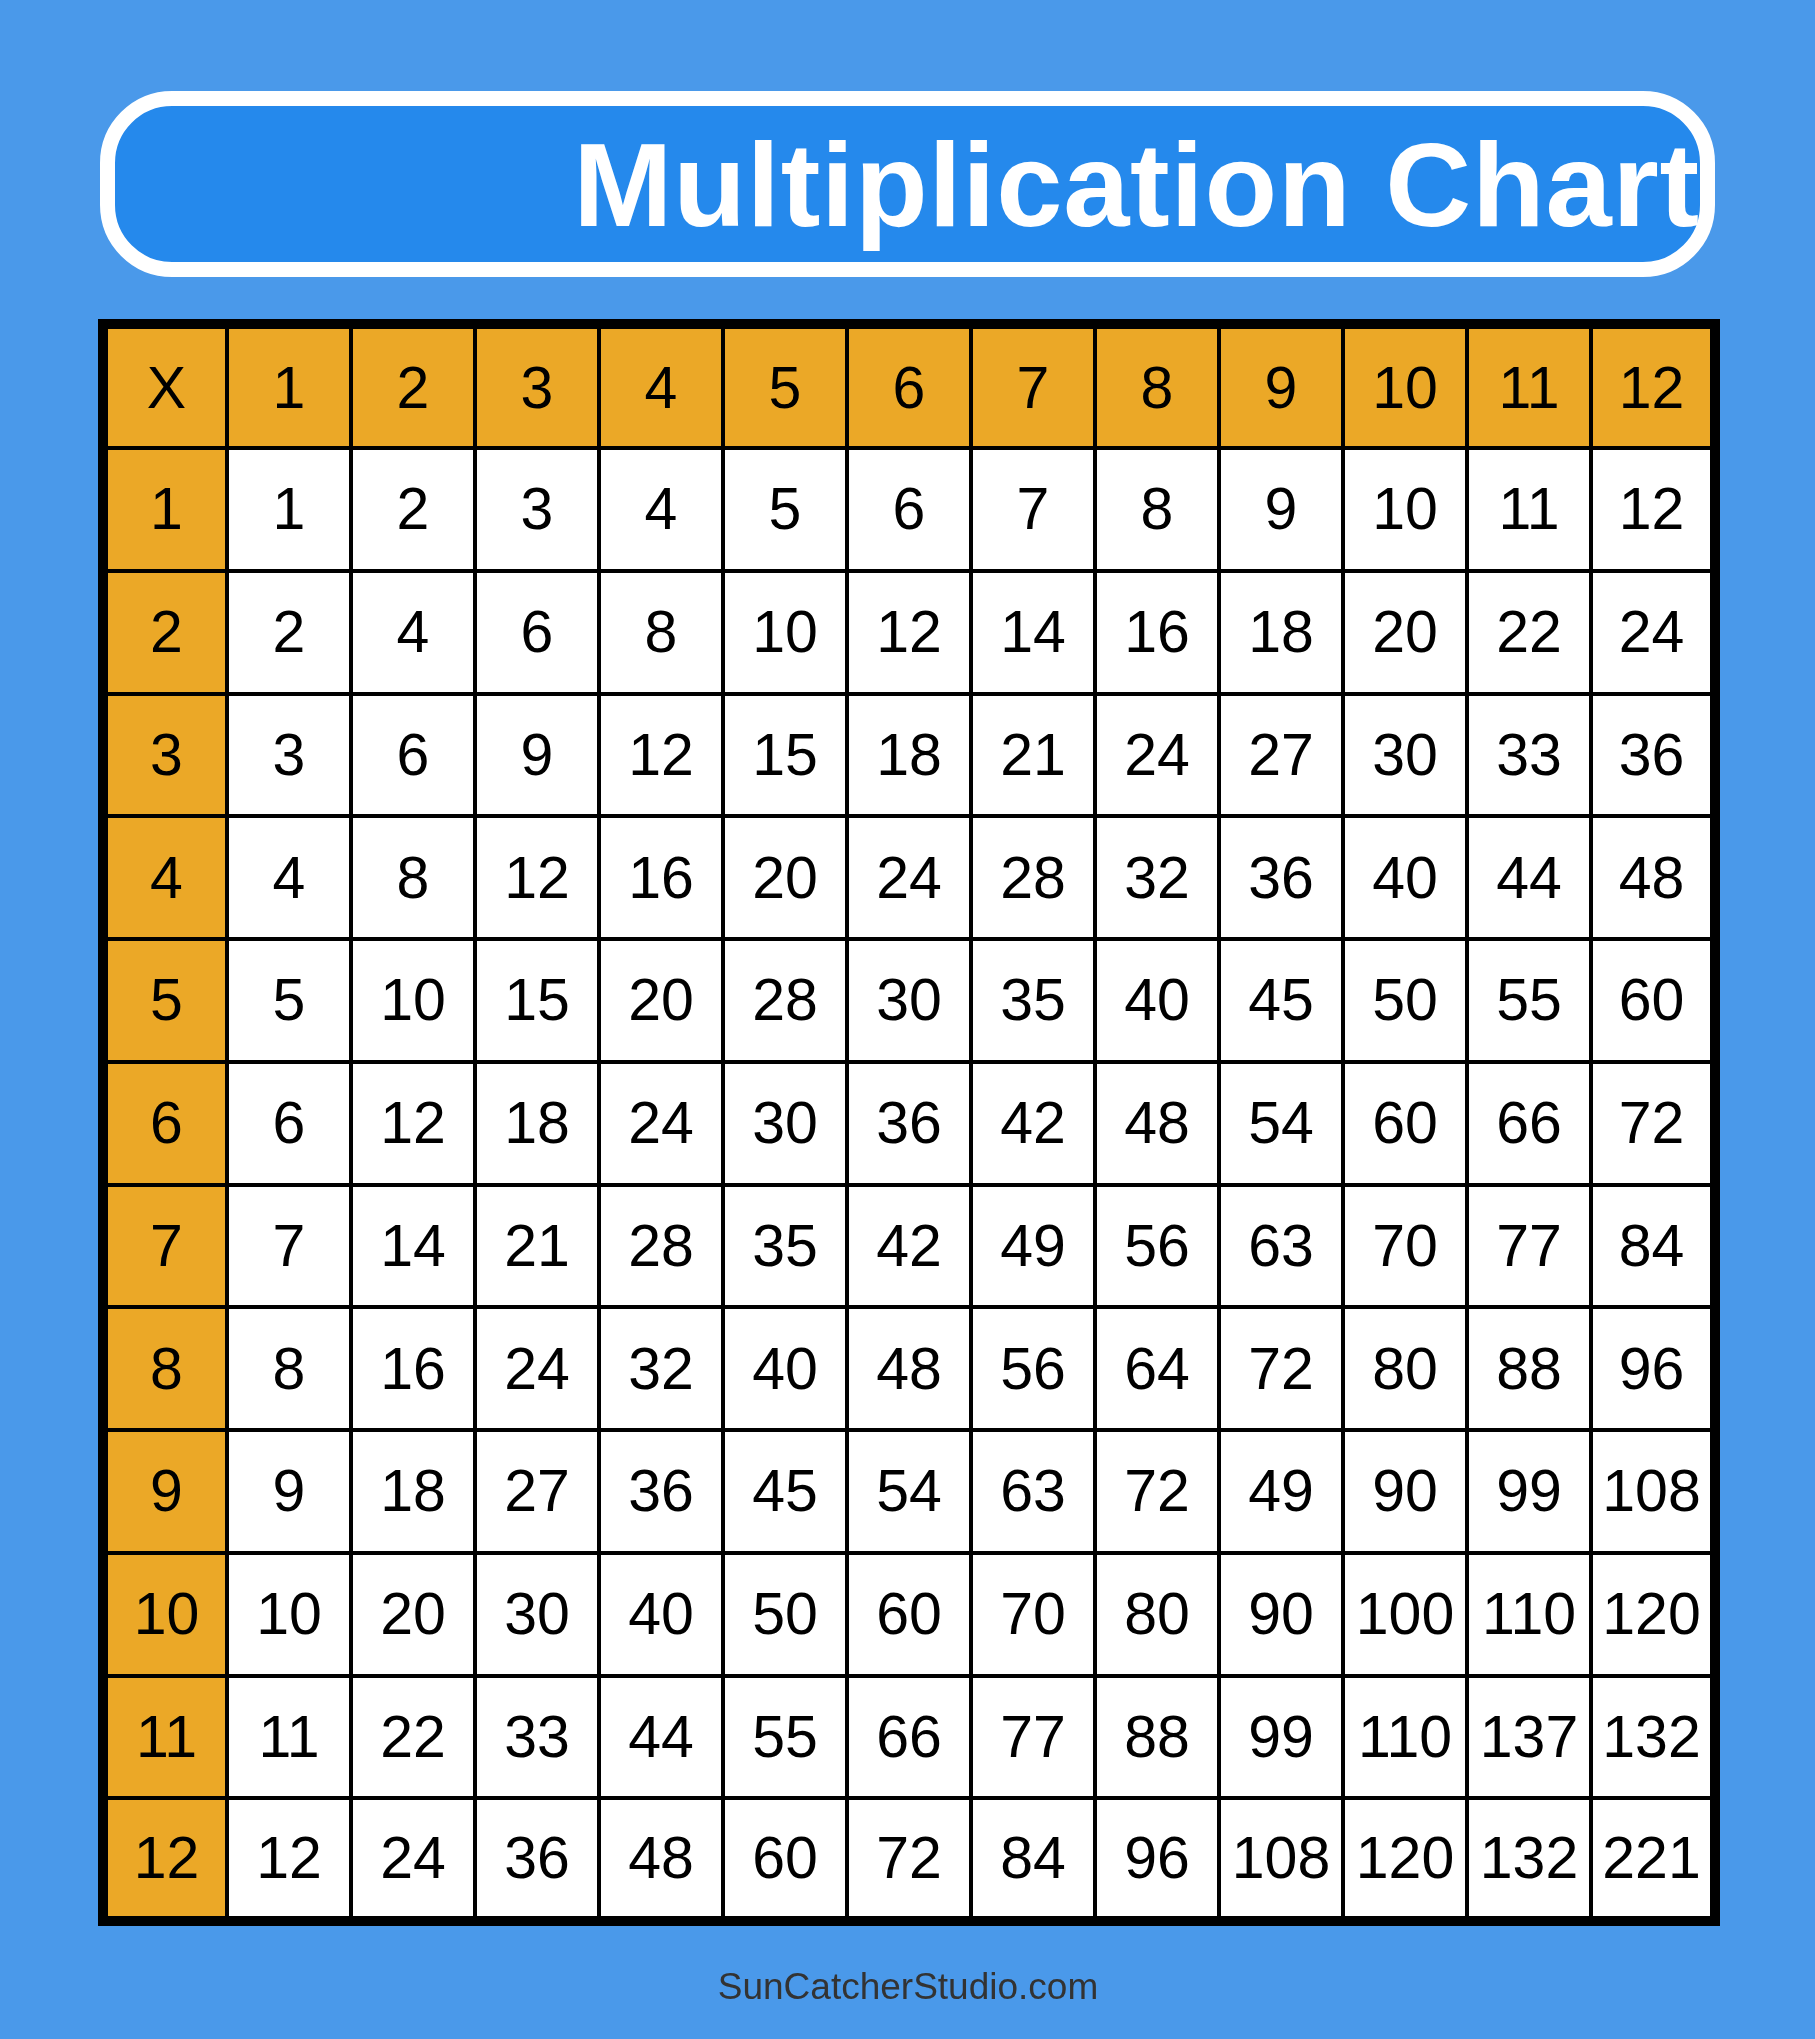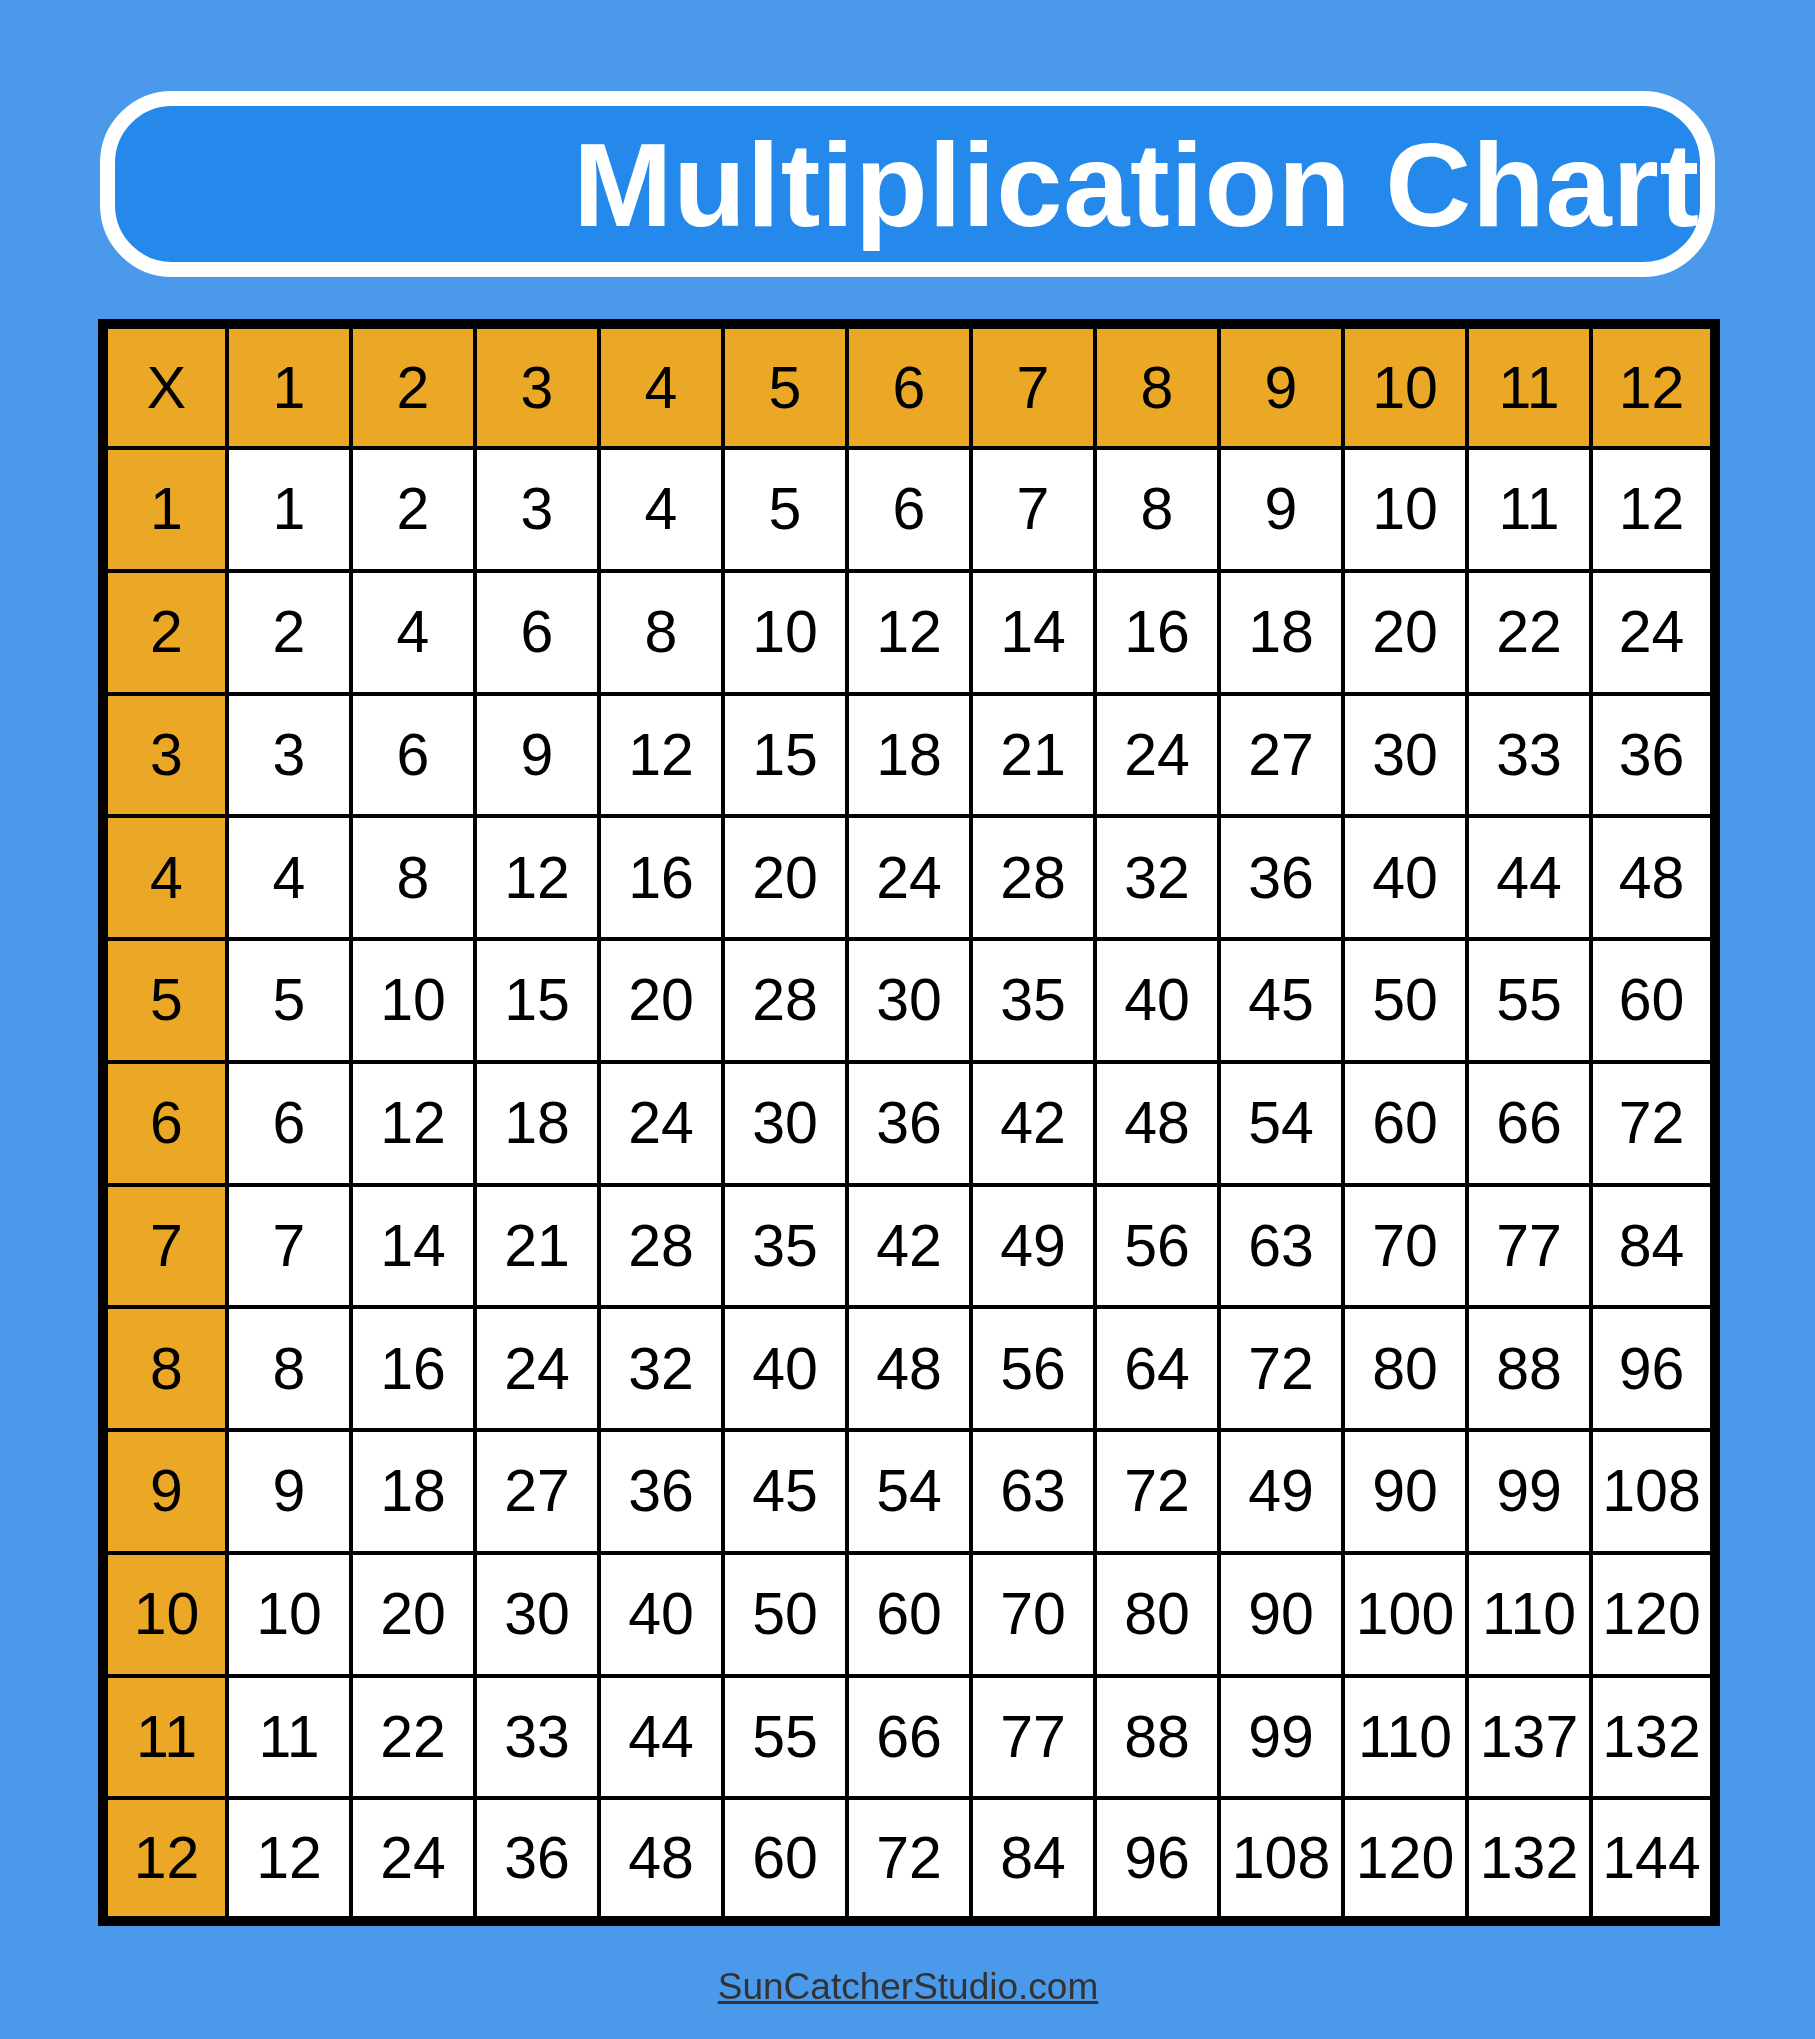--- a/index.html
+++ b/index.html
@@ -70,21 +70,20 @@
     width: 124px;
   }
   .site-footer {
     position: absolute;
     left: 0;
     top: 1966px;
     width: 100%;
     text-align: center;
     font-size: 37px;
     color: #333333;
-    text-decoration: underline;
   }
 </style>
 </head>
 <body>
 
 <div class="title-banner">
   <h1>Multiplication Chart</h1>
 </div>
 
 <table class="mult-table">
@@ -280,19 +279,19 @@
         <td>24</td>
         <td>36</td>
         <td>48</td>
         <td>60</td>
         <td>72</td>
         <td>84</td>
         <td>96</td>
         <td>108</td>
         <td>120</td>
         <td>132</td>
-        <td>144</td>
+        <td>221</td>
       </tr>
     </tbody>
 </table>
 
 <div class="site-footer">SunCatcherStudio.com</div>
 
 
 </body></html>

